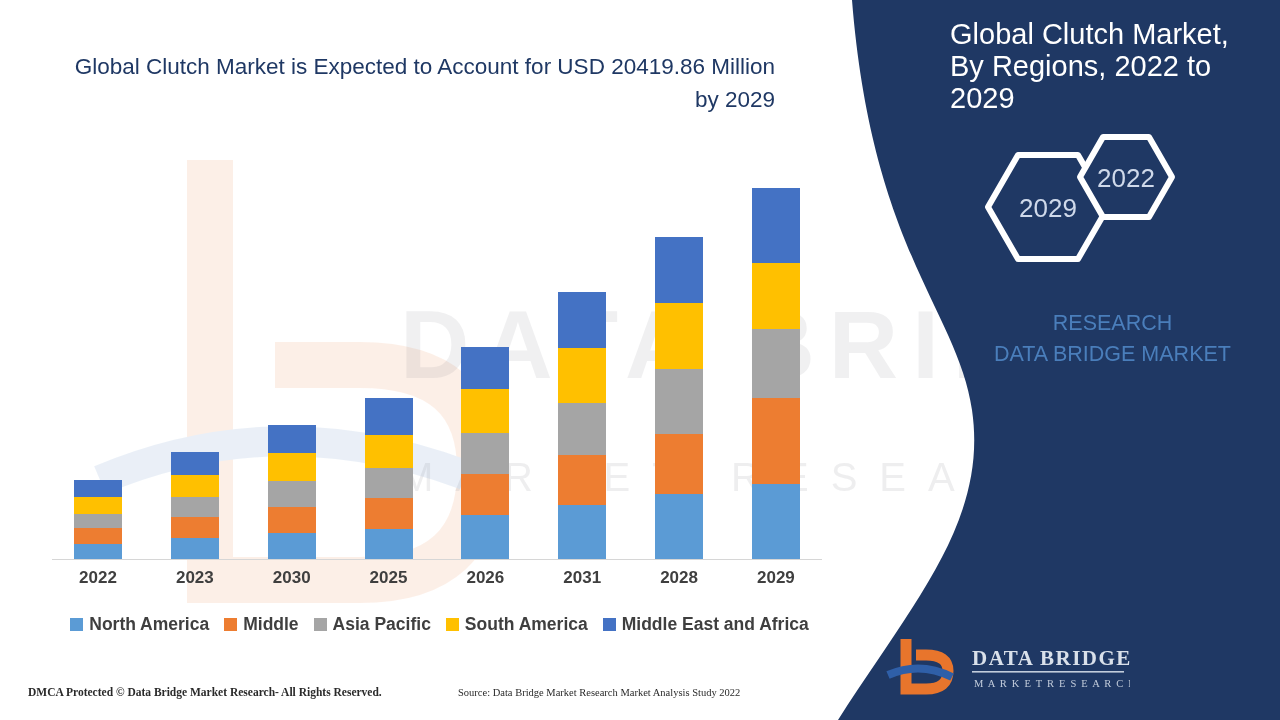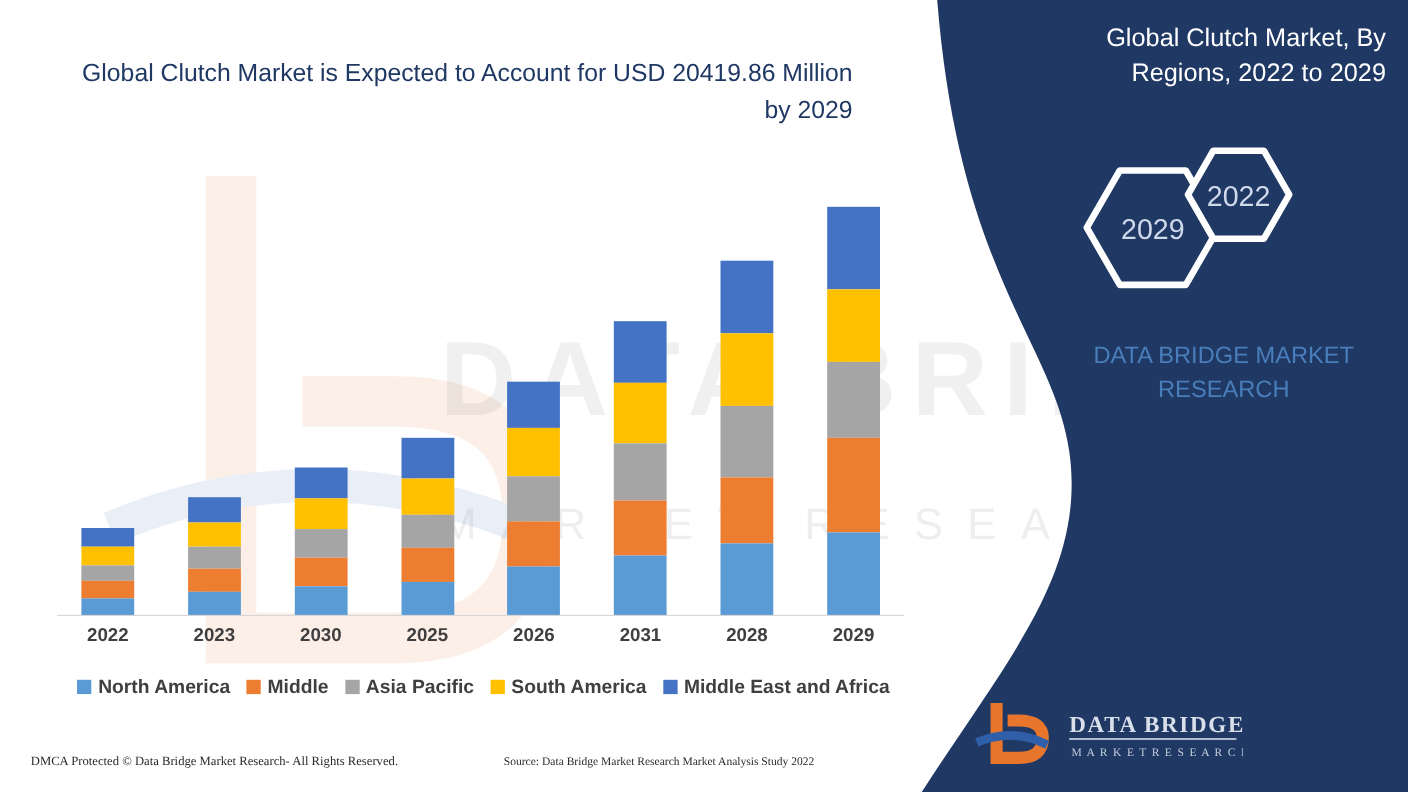--- a/index.html
+++ b/index.html
@@ -52,37 +52,37 @@
   .legend {
     position: absolute; left: 52px; top: 614px; width: 775px;
     display: flex; justify-content: center; align-items: center; gap: 15px;
   }
   .legend-item { display: flex; align-items: center; gap: 6px; }
   .legend-swatch { width: 13px; height: 13px; flex: 0 0 13px; }
   .legend-label { font-size: 17.5px; font-weight: 700; color: #3f3f3f; white-space: nowrap; }
 
   .footer-left {
     position: absolute; left: 28px; top: 686px;
-    font-family: "Liberation Serif", serif; font-size: 11.5px; color: #2a2a2a; font-weight: 400;
+    font-family: "Liberation Serif", serif; font-size: 11.5px; color: #2a2a2a; font-weight: 700;
   }
   .footer-right {
     position: absolute; left: 458px; top: 687px;
     font-family: "Liberation Serif", serif; font-size: 10.5px; color: #2a2a2a;
   }
 
   
   .right-pane {
     position: absolute; left: 820px; top: 0; width: 460px; height: 720px;
   }
   .right-pane svg.curve { position: absolute; left: 0; top: 0; }
   .right-content { position: absolute; left: 0; top: 0; width: 460px; height: 720px; }
 
   .panel-title {
     position: absolute; left: 130px; top: 18px; width: 310px;
-    text-align: right; color: #ffffff; font-size: 23px; line-height: 32px; font-weight: 400;
+    text-align: left; color: #ffffff; font-size: 29px; line-height: 32px; font-weight: 400;
   }
 
   .hexes { position: absolute; left: 150px; top: 125px; width: 220px; height: 165px; }
 
   .brand-text {
     position: absolute; left: 140px; top: 308px; width: 305px;
     text-align: center; color: #4a7ebb; font-size: 21.5px; line-height: 31px; font-weight: 400;
   }
 
   .dbmr-logo { position: absolute; left: 60px; top: 635px; width: 250px; height: 62px; }
@@ -218,22 +218,22 @@
 
           <polygon points="18,82 48,30 108,30 138,82 108,134 48,134" fill="none" stroke="#ffffff" stroke-width="6" stroke-linejoin="round"></polygon>
 
           <polygon points="110,52 133,12 179,12 202,52 179,92 133,92" fill="#1F3864" stroke="#ffffff" stroke-width="6" stroke-linejoin="round"></polygon>
           <text x="78" y="92" text-anchor="middle" font-family="Liberation Sans, sans-serif" font-size="26" fill="#cfd9ea">2029</text>
           <text x="156" y="62" text-anchor="middle" font-family="Liberation Sans, sans-serif" font-size="26" fill="#cfd9ea">2022</text>
         </svg>
       </div>
 
       <div class="brand-text">
+        <div>RESEARCH</div>
         <div>DATA BRIDGE MARKET</div>
-        <div>RESEARCH</div>
       </div>
 
       <div class="dbmr-logo">
         <svg width="250" height="62" viewBox="0 0 250 62">
           <path d="M26 4 L26 54 L46 54 Q68 54 68 36 Q68 20 46 20 L36 20" fill="none" stroke="#E8752C" stroke-width="11" stroke-linejoin="miter"></path>
           <path d="M8 40 Q40 26 72 42" fill="none" stroke="#2F5FA8" stroke-width="8"></path>
           <text x="92" y="30" font-family="Liberation Serif, serif" font-size="21" font-weight="700" letter-spacing="1.5" fill="#d9e0ea">DATA BRIDGE</text>
           <rect x="92" y="36" width="152" height="1.6" fill="#c2ccdb"></rect>
           <text x="94" y="52" font-family="Liberation Serif, serif" font-size="10.5" letter-spacing="1.2" fill="#c2ccdb">M A R K E T   R E S E A R C H</text>
         </svg>

